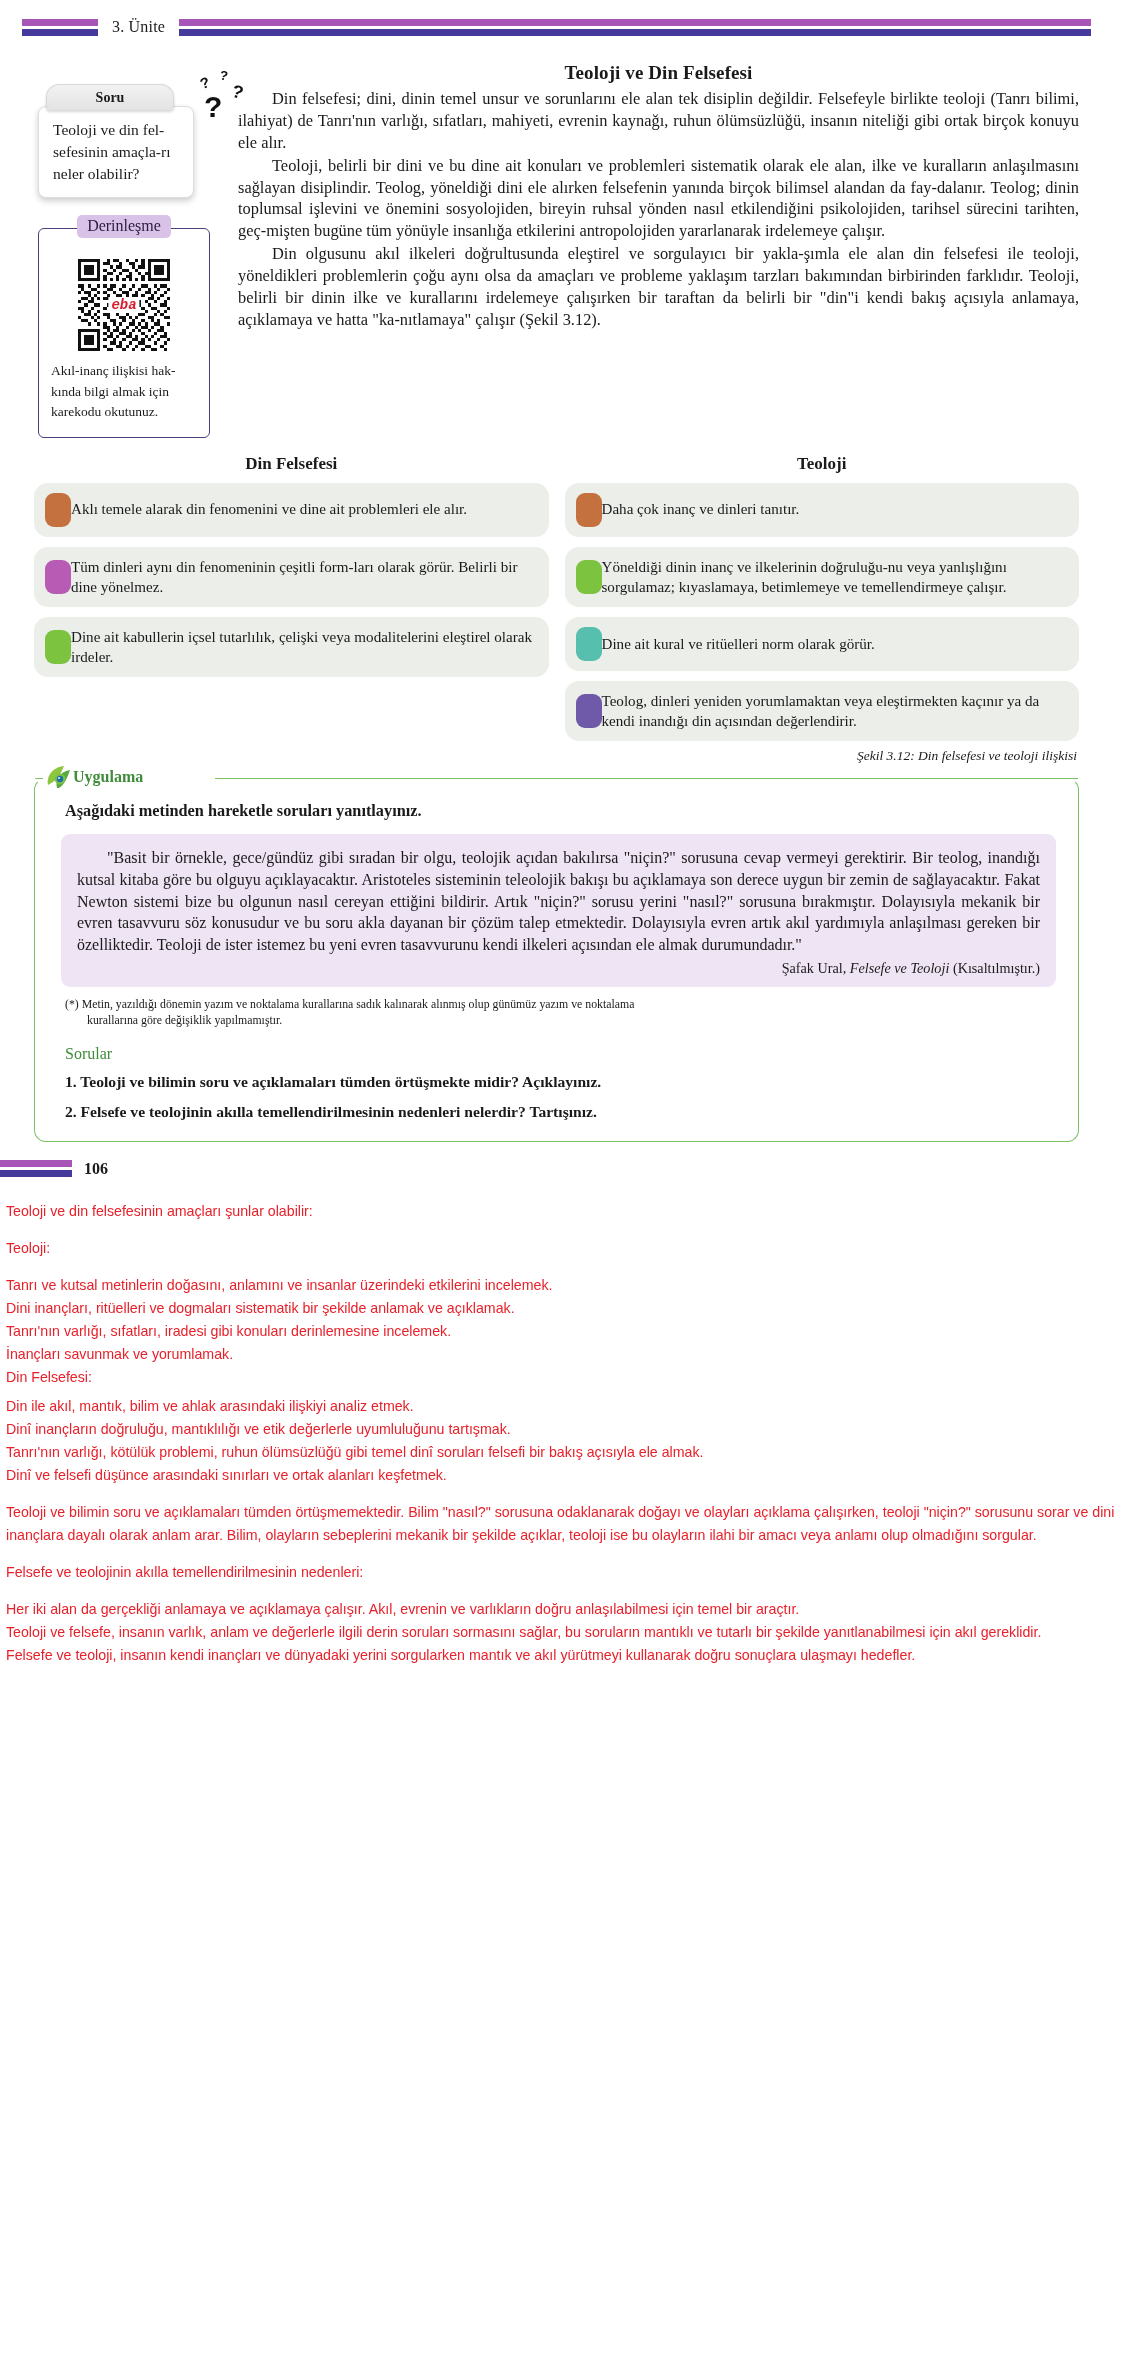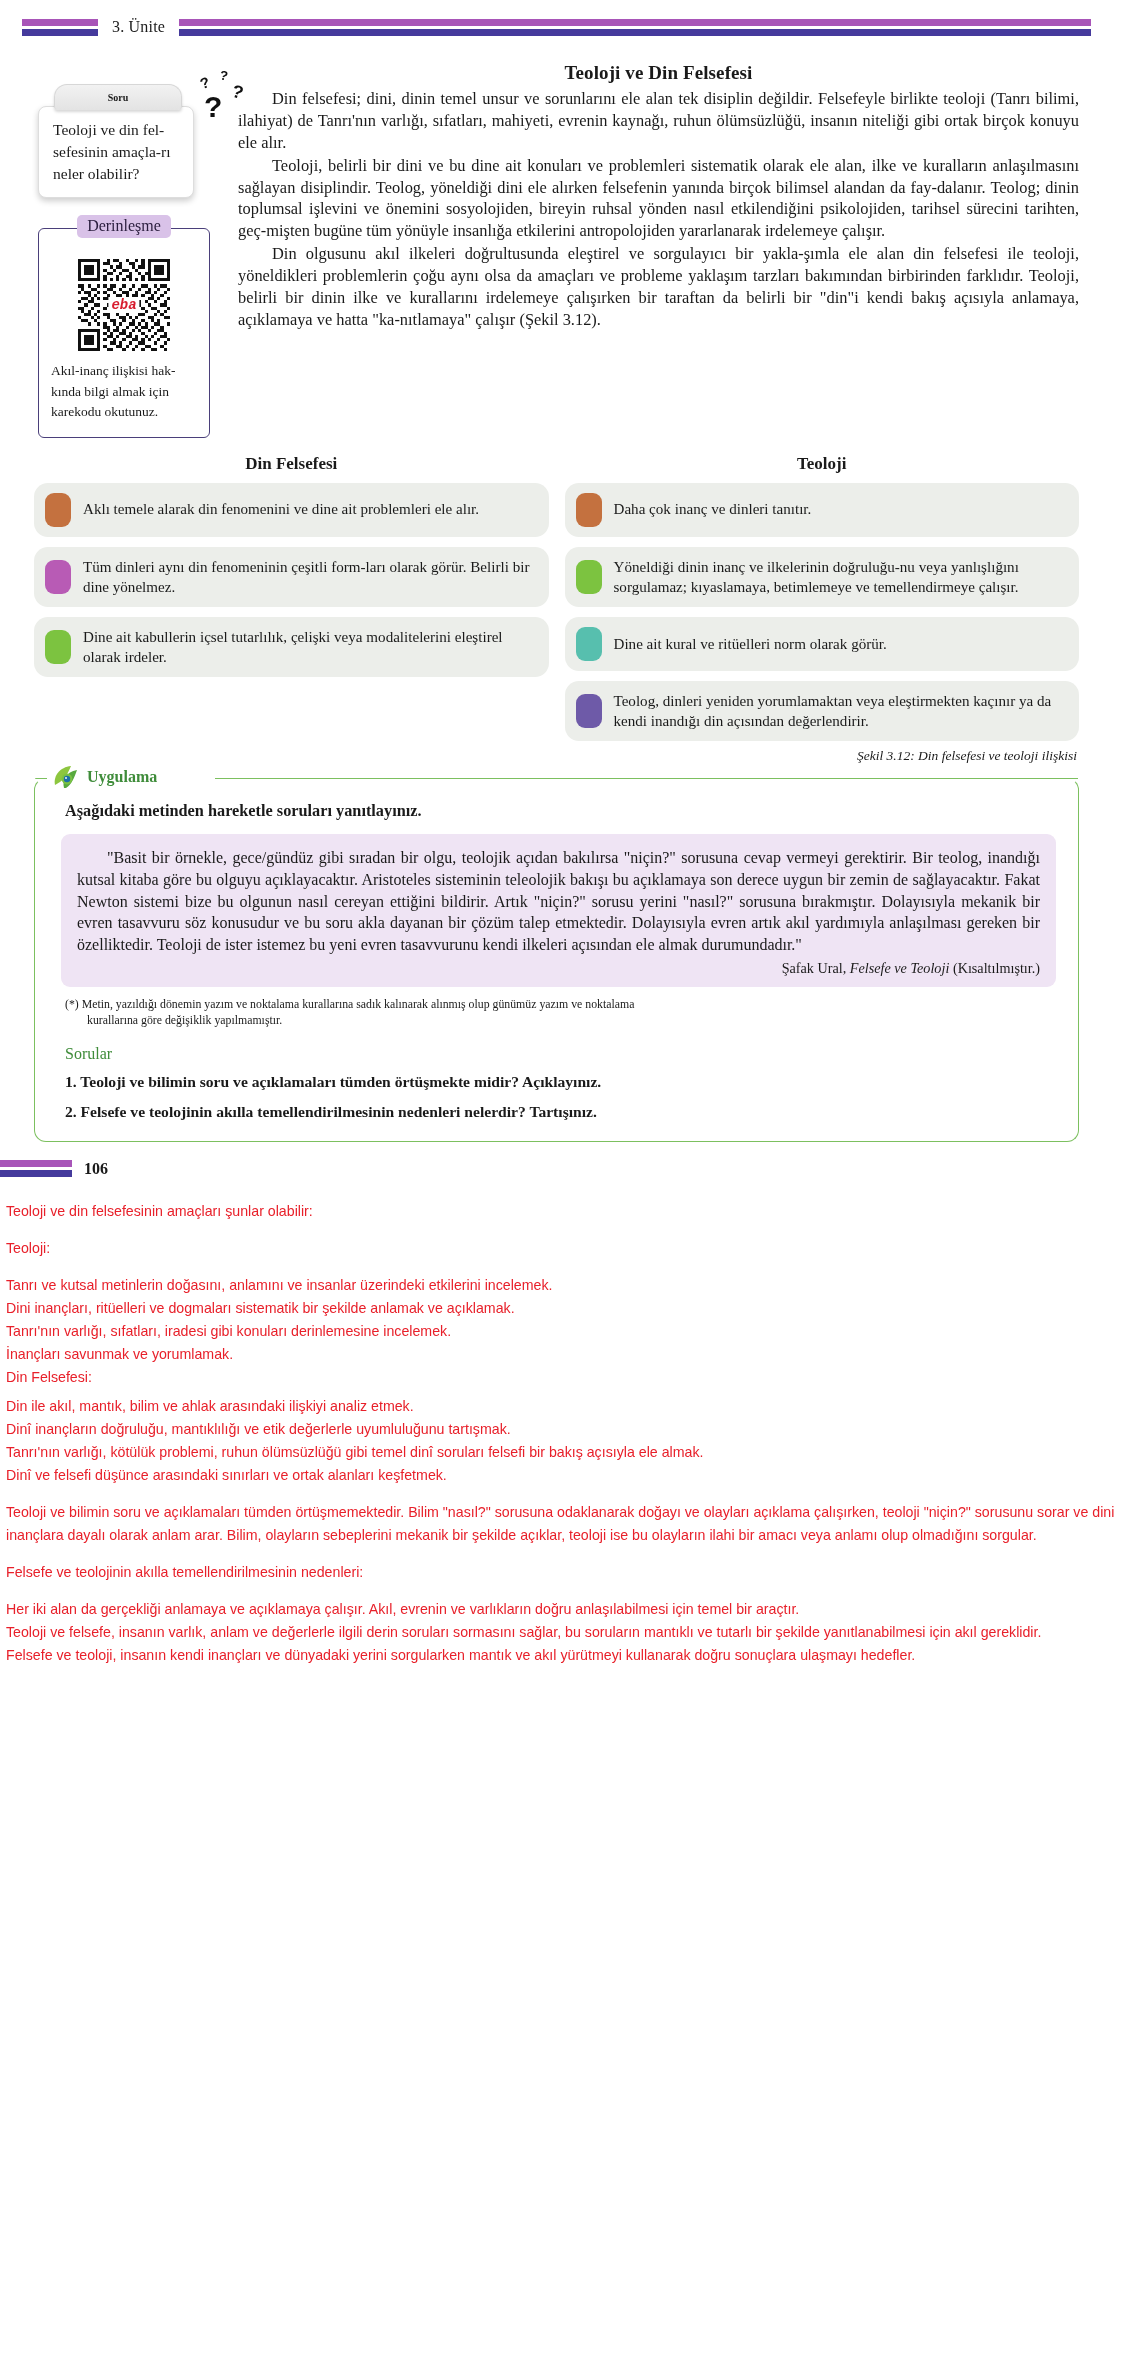--- a/index.html
+++ b/index.html
@@ -57,23 +57,23 @@
     position: relative;
     z-index: 3;
     width: 128px;
     height: 26px;
     border-radius: 13px 13px 4px 4px;
     background: linear-gradient(#f2f2f2,#e3e3e3);
     border: 1px solid #d7d7d7;
     border-bottom: none;
     display: flex; align-items: center; justify-content: center;
     font-weight: bold;
-    font-size: 10px;
+    font-size: 14px;
     box-shadow: 0 2px 3px rgba(0,0,0,.16);
-    margin-left: 16px;
+    margin-left: 8px;
   }
   .soru-body {
     position: relative;
     margin-top: -4px;
     width: 156px;
     min-height: 92px;
     background: #fff;
     border: 1px solid #dddddd;
     border-radius: 8px;
     box-shadow: 0 3px 6px rgba(0,0,0,.2);
@@ -178,21 +178,20 @@
     flex: 1 1 0;
     text-align: center;
     font-weight: bold;
     font-size: 17px;
   }
   .compare-cols { display: flex; gap: 16px; align-items: flex-start; }
   .compare-col { flex: 1 1 0; display: flex; flex-direction: column; gap: 10px; }
   .cbox {
     display: flex;
     align-items: center;
-    gap: 12px;
     background: #eceeea;
     border-radius: 14px;
     padding: 10px 14px 10px 11px;
     min-height: 52px;
   }
   .cbox .swatch {
     flex: 0 0 auto;
     width: 26px; height: 34px;
     border-radius: 9px;
   }
@@ -222,22 +221,22 @@
     top: -1.6px; left: 0; right: 0;
     height: 1.6px;
     display: flex;
     align-items: center;
   }
   .uyg-top-rule .seg-l { width: 12px; height: 1.6px; background: #7cc05f; border-radius: 2px 0 0 0;}
   .uyg-top-rule .gap   { width: 168px; height: 1.6px; background: transparent; }
   .uyg-top-rule .seg-r { flex: 1 1 auto; height: 1.6px; background: #7cc05f; }
   .uyg-badge {
     position: absolute;
-    top: -15px; left: 15px;
-    display: flex; align-items: center; gap: 7px;
+    top: -15px; left: 8px;
+    display: flex; align-items: center; 
     background: #fff;
     padding: 0 8px 0 2px;
   }
   .uyg-badge .leaf { width: 28px; height: 26px; }
   .uyg-badge .lbl {
     color: #3f8c3a;
     font-weight: bold;
     font-size: 16px;
   }
   .uyg-instr {

